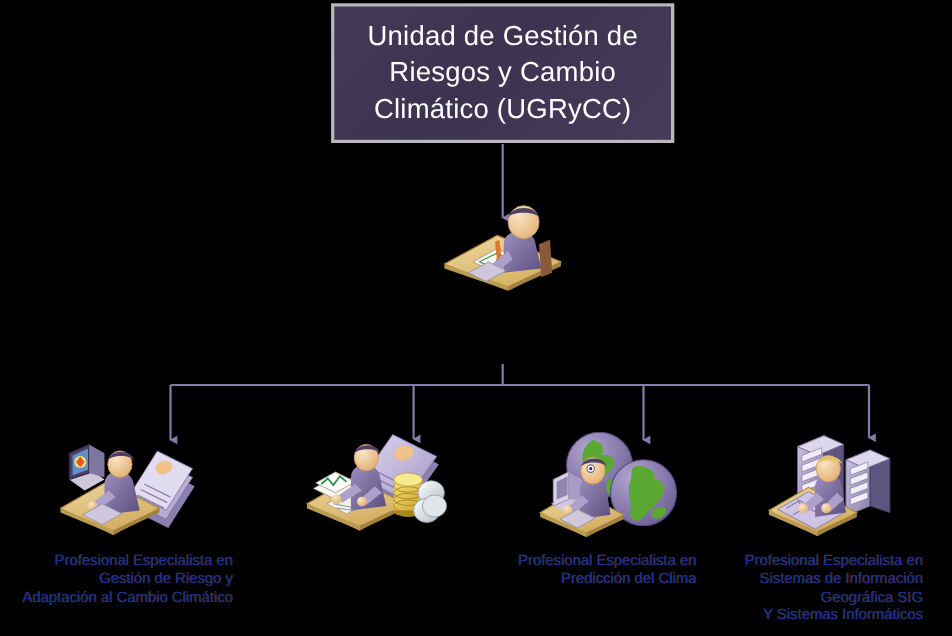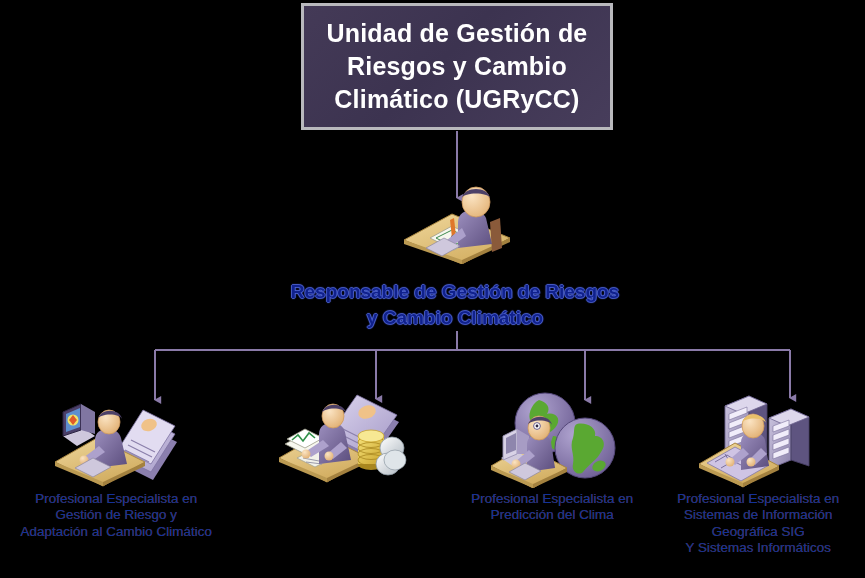--- a/index.html
+++ b/index.html
@@ -28,21 +28,21 @@
     box-sizing: border-box;
     display: flex;
     align-items: center;
     justify-content: center;
   }
   #title-text {
     color: #ffffff;
     font-size: 25px;
     line-height: 1.32;
     text-align: center;
-    font-weight: 700;
+    font-weight: 400;
     letter-spacing: 0.2px;
     white-space: pre-line;
     padding: 0 8px;
   }
 
   
   #wires {
     position: absolute;
     left: 0;
     top: 0;
@@ -87,22 +87,22 @@
     width: 216px;
     display: flex;
     flex-direction: column;
     align-items: center;
   }
   .node-icon {
     width: 134px;
     height: 96px;
   }
   .node-label {
-    margin-top: 3px;
-    text-align: center;
+    margin-top: 14px;
+    text-align: right;
     color: #12329a;
     font-size: 13.5px;
     line-height: 1.22;
     font-weight: normal;
     white-space: pre-line;
     text-shadow:
       0.5px 0 0 rgba(170,40,40,0.55),
       -0.5px 0 0 rgba(30,90,60,0.45);
   }
   #node-0 { left: 8px;   }
@@ -174,22 +174,20 @@
 
     <path d="M66,52 L46,68 L52,73 L70,60 Z" fill="#aca0cb"></path>
     <circle cx="47" cy="70" r="5" fill="url(#headG)"></circle>
 
     <ellipse cx="80" cy="26" rx="14" ry="15" fill="url(#headG)" stroke="#cf9a5e" stroke-width="0.8"></ellipse>
     <path d="M66,22 C68,10 92,10 94,22 C92,16 68,16 66,22 Z" fill="#4d4168"></path>
 
     <polygon points="30,72 48,62 64,70 46,80" fill="#cfc8dd" stroke="#8d87a0" stroke-width="0.7"></polygon>
   </svg>
 
-  <div id="subtitle">Responsable de Gestión de Riesgos
-y Cambio Climático</div>
 
   <div class="node" id="node-0">
     <svg class="node-icon" viewBox="0 0 134 96" xmlns="http://www.w3.org/2000/svg">
       <defs>
         <linearGradient id="deskG0" x1="0" y1="0" x2="0.5" y2="1">
           <stop offset="0" stop-color="#efd79c"></stop>
             <stop offset="1" stop-color="#d1ac5f"></stop>
         </linearGradient>
         <linearGradient id="docG0" x1="0" y1="0" x2="1" y2="1">
           <stop offset="0" stop-color="#ddd6ef"></stop>

